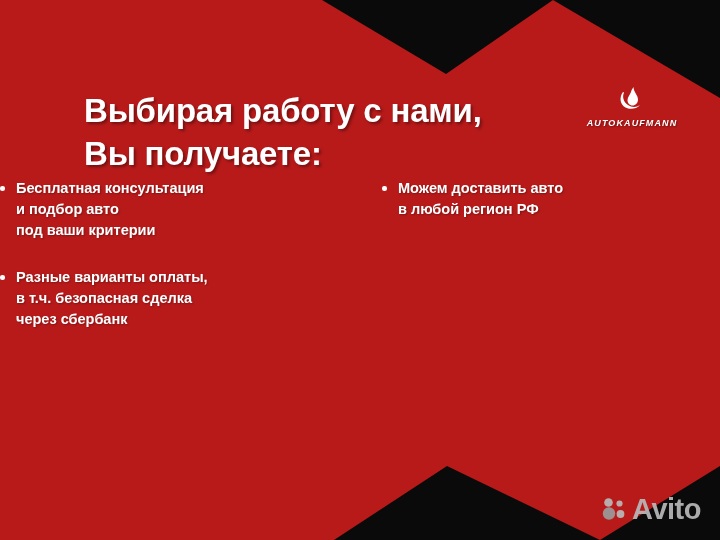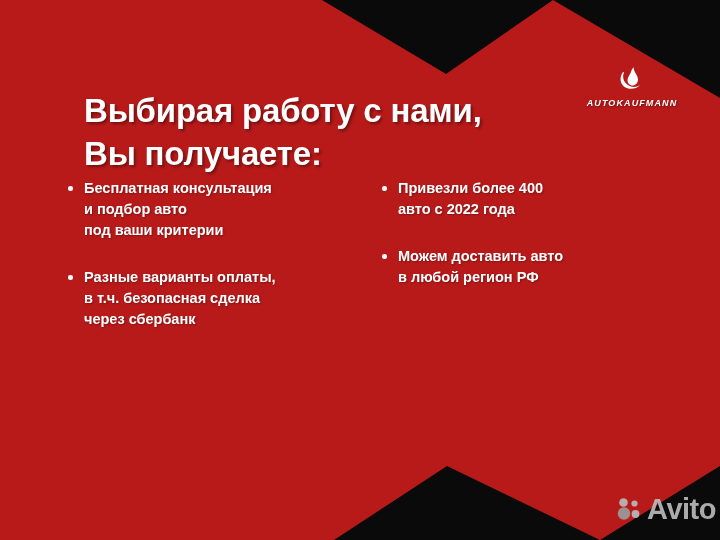--- a/index.html
+++ b/index.html
@@ -37,21 +37,21 @@
     font-weight: bold;
     letter-spacing: -0.2px;
     text-shadow: 2px 2px 3px rgba(0,0,0,0.38);
     white-space: pre-line;
     z-index: 5;
   }
   
   .logo {
     position: absolute;
     left: 583px;
-    top: 64px;
+    top: 84px;
     width: 98px;
     z-index: 6;
     text-align: center;
   }
   .logo-mark {
     display: block;
     margin: 0 auto 4px auto;
   }
   .logo-word {
     display: block;
@@ -68,21 +68,21 @@
     left: 0;
     top: 178px;
     width: 720px;
     height: 320px;
     z-index: 5;
     display: flex;
   }
   .col {
     box-sizing: border-box;
   }
-  .col-left  { width: 340px; padding-left: 68px; }
+  .col-left  { width: 340px; }
   .col-right { width: 320px; padding-left: 42px; }
 
   .bullet {
     position: relative;
     display: block;
     color: #ffffff;
     font-size: 14.6px;
     font-weight: bold;
     line-height: 1.44;
     margin-bottom: 26px;
@@ -97,21 +97,21 @@
     left: 0;
     top: 8px;
     width: 4.5px;
     height: 4.5px;
     border-radius: 50%;
     background: #ffffff;
   }
   
   .avito {
     position: absolute;
-    right: 4px;
+    right: 19px;
     bottom: 14px;
     height: 34px;
     display: flex;
     align-items: center;
     gap: 5px;
     z-index: 7;
     opacity: 0.92;
   }
   .avito-word {
     color: #b9b9b9;
@@ -150,22 +150,20 @@
     <div class="col col-left">
       <span class="bullet">Бесплатная консультация
 и подбор авто
 под ваши критерии</span>
       <span class="bullet">Разные варианты оплаты,
 в т.ч. безопасная сделка
 через сбербанк</span>
     </div>
 
     <div class="col col-right">
-      <span class="bullet">Привезли более 400
-авто с 2022 года</span>
       <span class="bullet">Можем доставить авто
 в любой регион РФ</span>
     </div>
 
   </div>
 
   <div class="avito">
     <svg width="26" height="26" viewBox="0 0 26 26">
       <circle cx="7.5" cy="6.5" r="4.3" fill="#b9b9b9"></circle>
       <circle cx="18.5" cy="7.5" r="3.1" fill="#b9b9b9"></circle>

